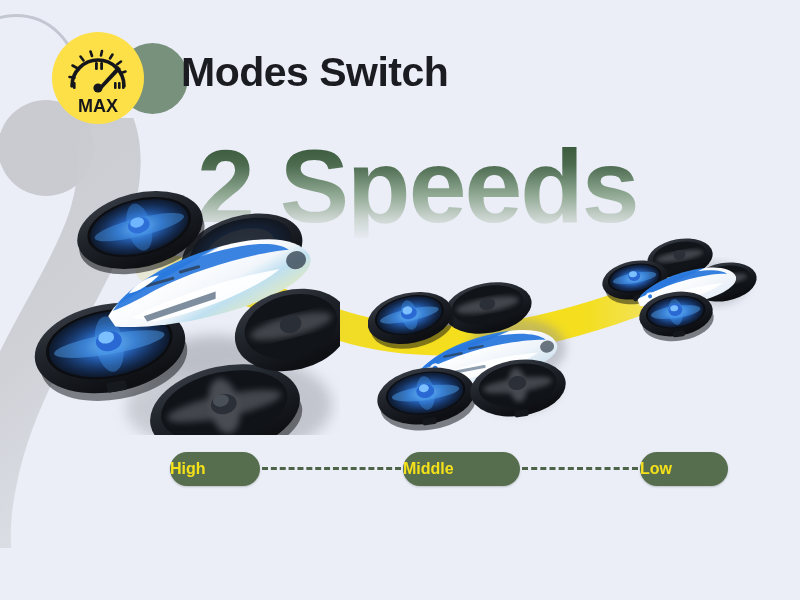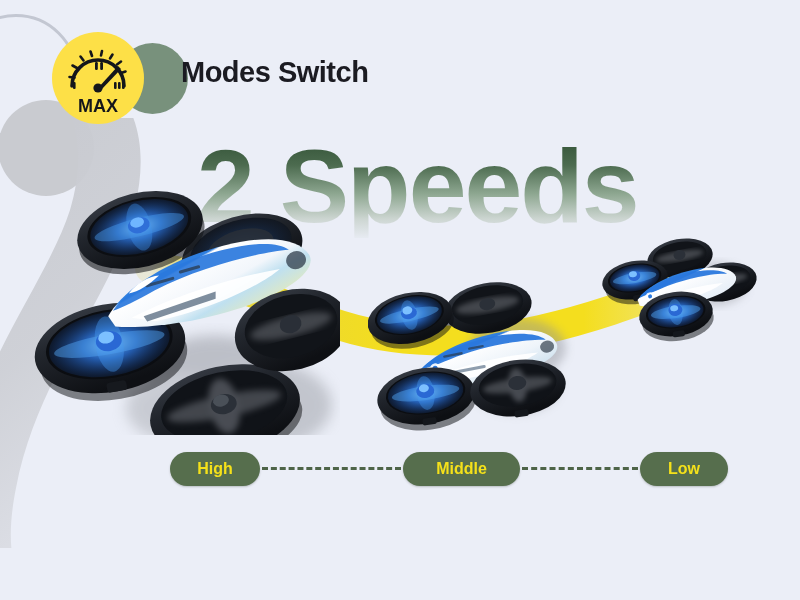--- a/index.html
+++ b/index.html
@@ -37,21 +37,21 @@
   .speedo{position:absolute;left:0;top:0;width:92px;height:92px;}
 
   
   .swoosh{
     position:absolute;left:-10px;top:118px;width:240px;height:430px;
   }
 
   
   .title{
     position:absolute;left:181px;top:44px;
-    font-size:29px;line-height:56px;letter-spacing:-.5px;
+    font-size:41px;line-height:56px;letter-spacing:-.5px;
     font-weight:700;color:#1b1b22;
     white-space:nowrap;
   }
 
   
   .watermark{
     position:absolute;left:197px;top:134px;
     font-size:104px;line-height:104px;font-weight:700;letter-spacing:-2px;
     white-space:nowrap;
     background:linear-gradient(180deg,#2f4f33 0%,#4c6b4f 30%,#8fa892 58%,#cdd6d2 82%,#e7ebf2 100%);
@@ -63,21 +63,21 @@
   .drone{position:absolute;}
   .trail{position:absolute;left:0;top:0;width:800px;height:600px;pointer-events:none;}
 
   
   .speed-bar{
     position:absolute;left:0;top:452px;width:800px;height:36px;
   }
   .pill{
     position:absolute;top:0;height:34px;
     border-radius:17px;background:#566e4d;
-    display:flex;align-items:center;justify-content:center;
+    display:flex;align-items:center;justify-content:flex-start;
     color:#f5e11a;font-size:16px;font-weight:700;
     box-shadow:0 1px 2px rgba(40,50,40,.25);
   }
   .pill.high{left:170px;width:90px;}
   .pill.middle{left:403px;width:117px;}
   .pill.low{left:640px;width:88px;}
 
   .dash{
     position:absolute;top:15px;height:0;
     border-top:3px dashed #4e6448;

